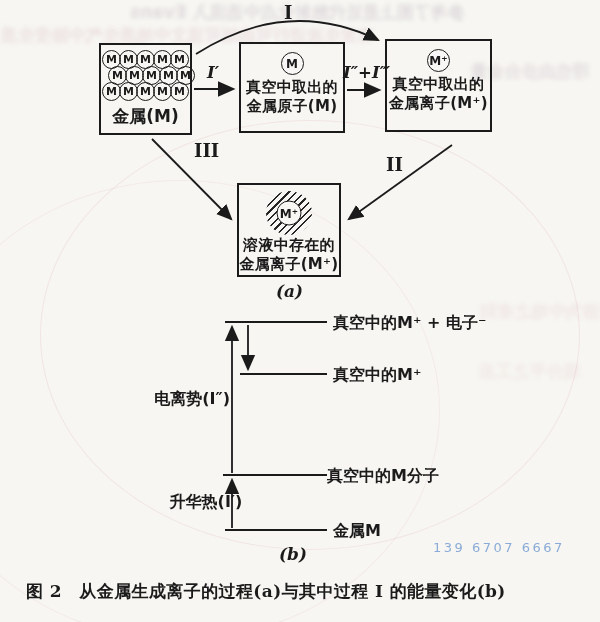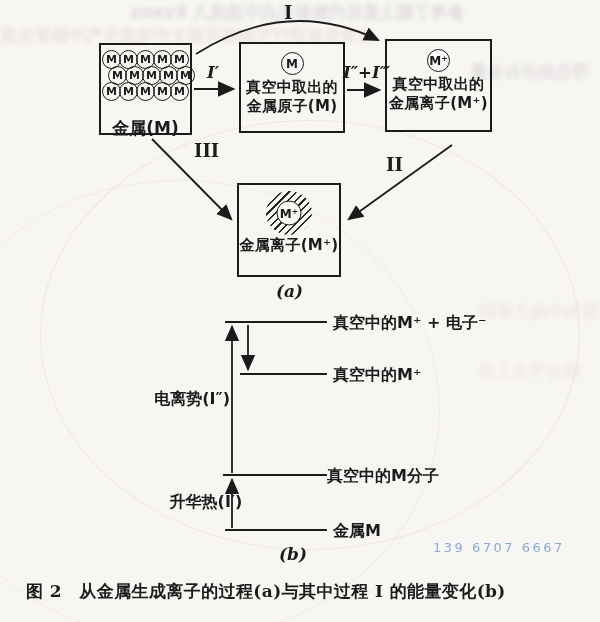--- a/index.html
+++ b/index.html
@@ -36,21 +36,21 @@
   }
   #box-metal { left:99px; top:43px; width:93px; height:92px; padding-top:5px; }
   .m-row { display:flex; justify-content:center; height:19px; }
   .m-row + .m-row { margin-top:-3px; }
   .m-row.offset { transform:translateX(6px); }
   .m-circle {
     flex:0 0 19px; width:19px; height:19px; border:1.8px solid #1b1b1b; border-radius:50%;
     margin:0 -1px; display:flex; align-items:center; justify-content:center;
     font-size:11px; font-weight:bold;
   }
-  .metal-label { font-size:17px; font-weight:600; margin-top:16px; }
+  .metal-label { font-size:17px; font-weight:600; margin-top:4px; }
   #box-atom { left:239px; top:42px; width:106px; height:91px; }
   #box-ion  { left:385px; top:39px; width:107px; height:93px; }
   #box-sol  { left:237px; top:183px; width:104px; height:94px; }
   .hatch-wrap { position:relative; width:46px; height:44px; margin:6px auto 1px; }
   .hatch {
     position:absolute; inset:0; border-radius:50%;
     background:repeating-linear-gradient(135deg,#252525 0 1.6px,transparent 1.6px 5.4px);
   }
   .hatch-core {
     position:absolute; left:50%; top:50%; transform:translate(-50%,-50%);
@@ -164,20 +164,21 @@
     <div class="sym-circle">M⁺</div>
     <div class="box-line">真空中取出的</div>
     <div class="box-line">金属离子(M⁺)</div>
   </div>
 
   <div class="box" id="box-sol">
     <div class="hatch-wrap">
       <div class="hatch"></div>
       <div class="hatch-core">M⁺</div>
     </div>
+    <div class="box-line">溶液中存在的</div>
     <div class="box-line">金属离子(M⁺)</div>
   </div>
 
   <div class="lbl roman" id="lbl-proc-I">I</div>
   <div class="lbl math" id="lbl-I1">I′</div>
   <div class="lbl math" id="lbl-I23">I″+I‴</div>
   <div class="lbl roman" id="lbl-proc-III">III</div>
   <div class="lbl roman" id="lbl-proc-II">II</div>
   <div class="lbl panel" id="lbl-panel-a">(a)</div>
 

